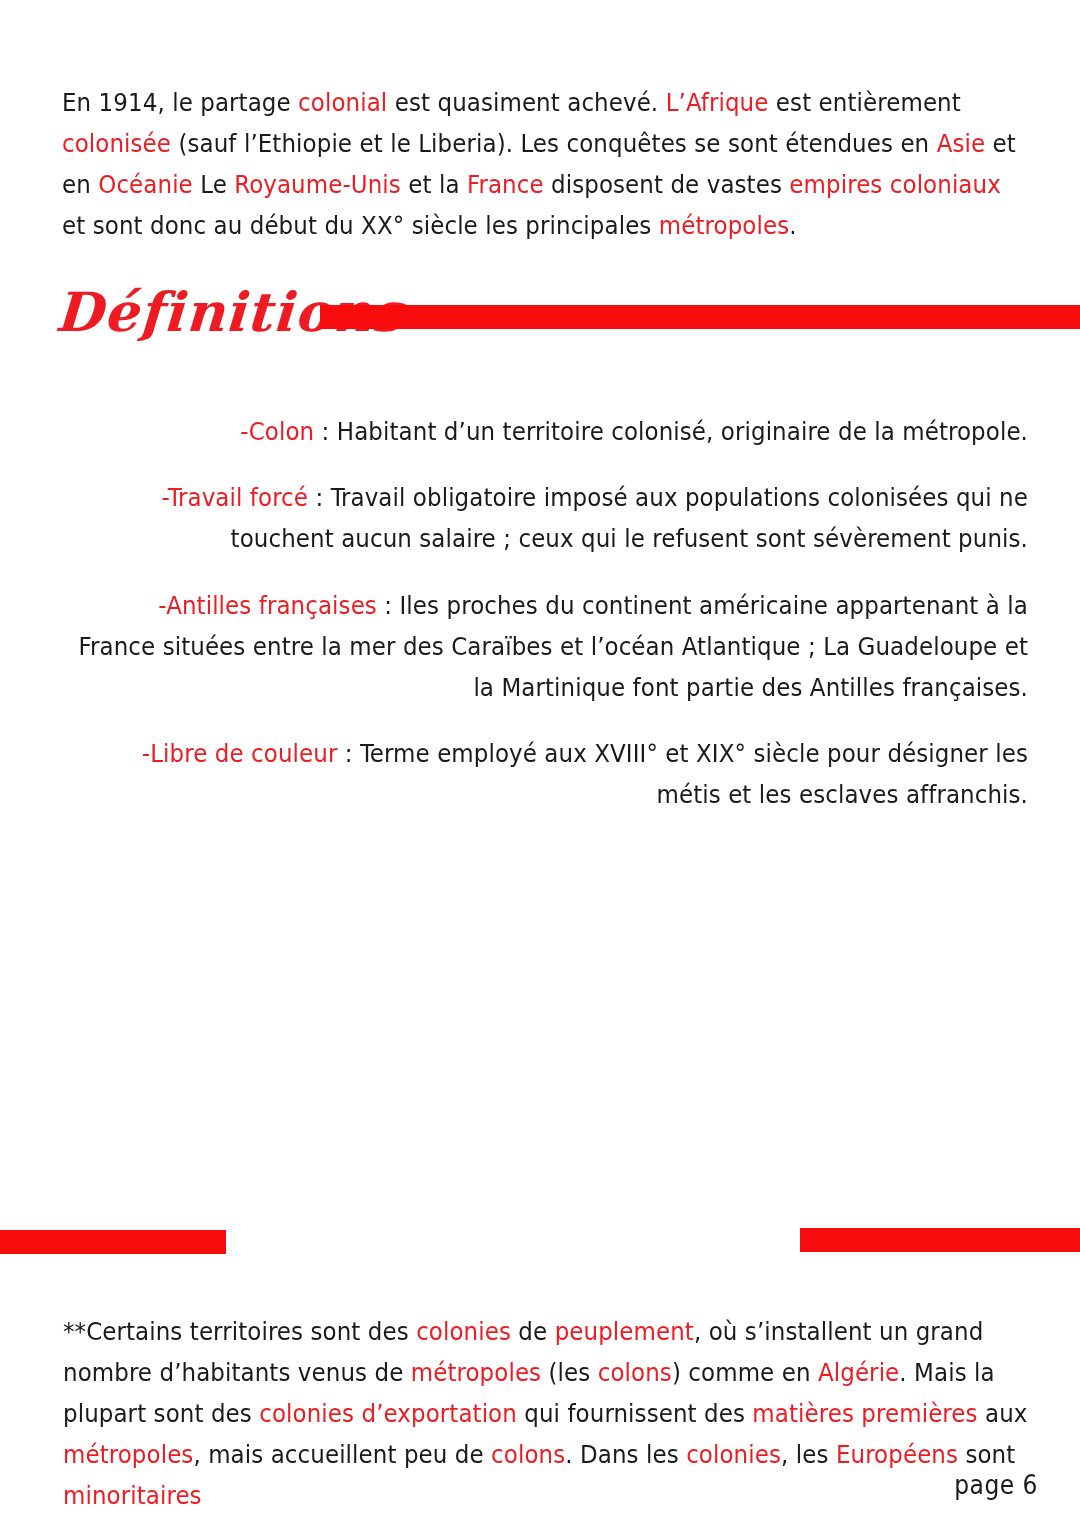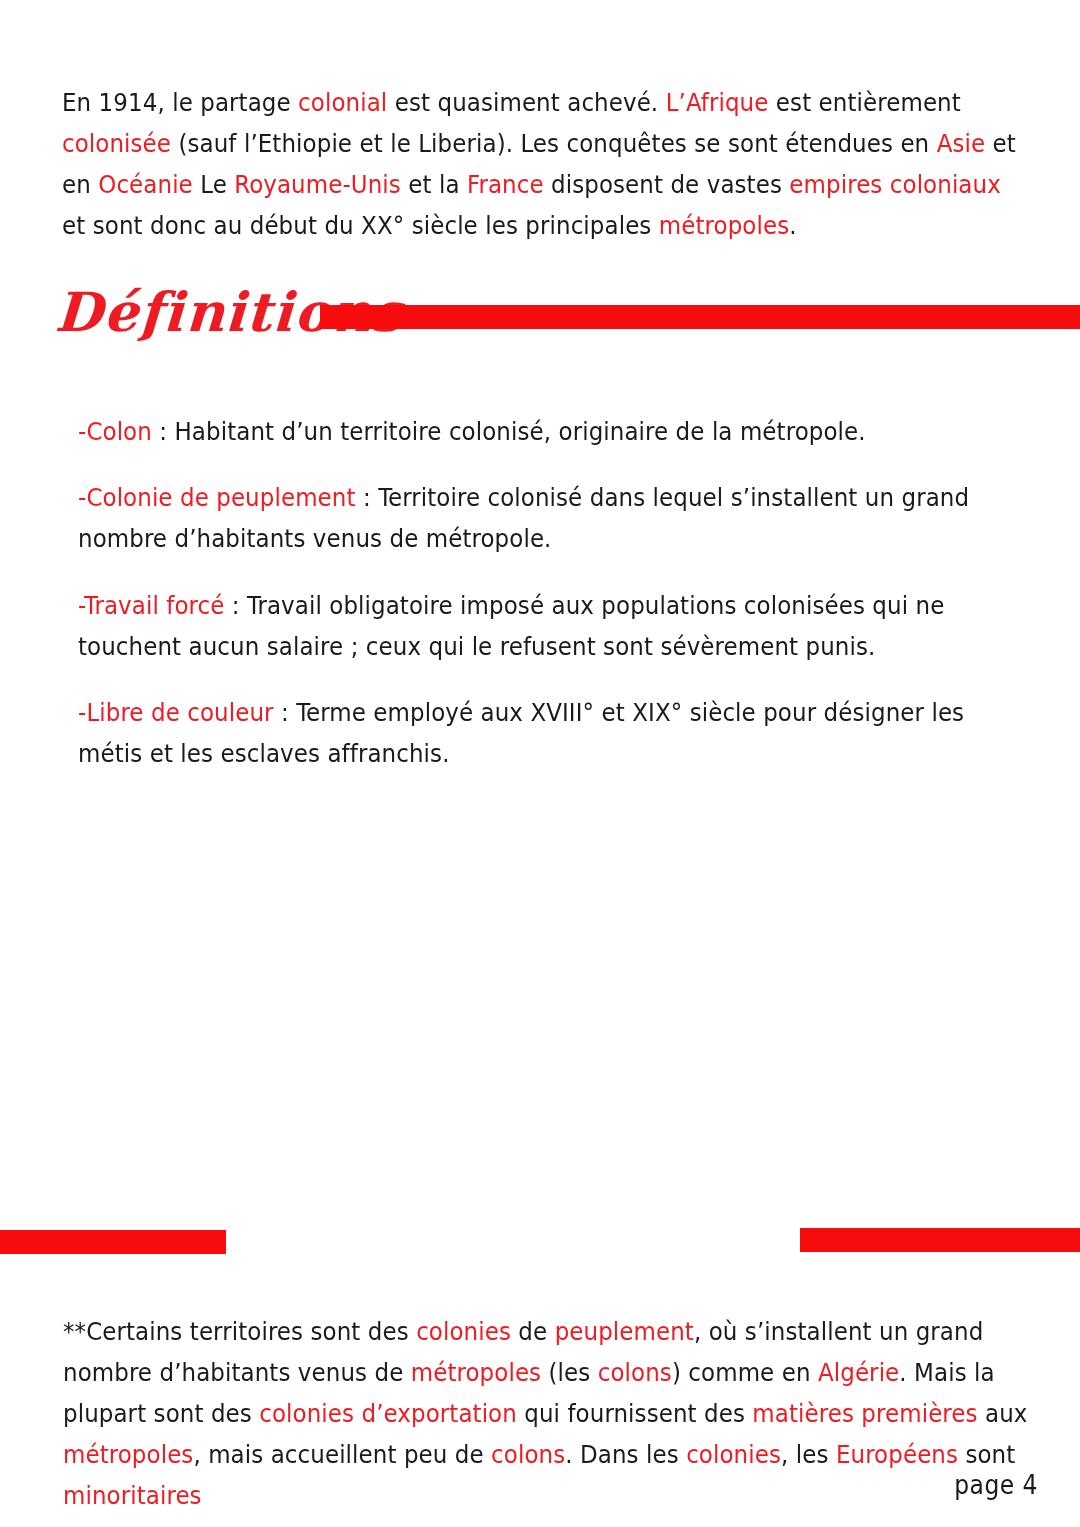--- a/index.html
+++ b/index.html
@@ -74,20 +74,21 @@
     height: 24px;
     background: #f60c0c;
   }
 
   
   #definitions-list {
     position: absolute;
     left: 78px;
     top: 385px;
     width: 950px;
+    text-align: right;
   }
   .definition-item {
     margin-bottom: 21px;
   }
   .definition-item:last-child { margin-bottom: 0; }
   .def-term { color: #ee1c22; }
   .def-body { color: #1a1a1a; }
 
   
   #bilan-heading-row {
@@ -139,28 +140,28 @@
 
   <p class="hand" id="intro-paragraph"><span class="blk"> En 1914, le partage </span><span class="red">colonial</span><span class="blk"> est quasiment achevé. </span><span class="red">L’Afrique</span><span class="blk"> est entièrement </span><span class="red">colonisée</span><span class="blk"> (sauf l’Ethiopie et le Liberia). Les conquêtes se sont étendues en </span><span class="red">Asie</span><span class="blk"> et en </span><span class="red">Océanie</span><span class="blk"> Le </span><span class="red">Royaume-Unis</span><span class="blk"> et la </span><span class="red">France</span><span class="blk"> disposent de vastes </span><span class="red">empires coloniaux</span><span class="blk"> et sont donc au début du XX° siècle les principales </span><span class="red">métropoles</span><span class="blk">.</span></p>
 
   <div id="definitions-heading-row">
     <span class="script" id="definitions-heading-text">Définitions</span>
   </div>
   <div id="definitions-heading-rule"></div>
 
   <div id="definitions-list">
       <p class="hand definition-item"><span class="def-term">-Colon</span><span class="def-body"> : Habitant d’un territoire colonisé, originaire de la métropole.</span></p>
-      <p class="hand definition-item"><span class="def-term">-Colonie de peuplement</span><span class="def-body"> : Territoire colonisé dans lequel s’installent un grand nombre d’habitants venus de métropole.</span></p>
       <p class="hand definition-item"><span class="def-term">-Travail forcé</span><span class="def-body"> : Travail obligatoire imposé aux populations colonisées qui ne touchent aucun salaire ; ceux qui le refusent sont sévèrement punis.</span></p>
+      <p class="hand definition-item"><span class="def-term">-Antilles françaises</span><span class="def-body"> : Iles proches du continent américaine appartenant  à la France situées entre la mer des Caraïbes et l’océan Atlantique ; La Guadeloupe et la Martinique font partie des Antilles françaises.</span></p>
       <p class="hand definition-item"><span class="def-term">-Libre de couleur</span><span class="def-body"> : Terme employé aux XVIII° et XIX° siècle pour désigner les métis et les esclaves affranchis.</span></p>
     </div>
 
   <div id="bilan-rule-left"></div>
   <div id="bilan-rule-right"></div>
   <div id="bilan-heading-row">
     
   </div>
 
   <p class="hand" id="summary-paragraph"><span class="blk">**Certains territoires sont des </span><span class="red">colonies</span><span class="blk"> de </span><span class="red">peuplement</span><span class="blk">, où s’installent un grand nombre d’habitants venus de </span><span class="red">métropoles</span><span class="blk"> (les </span><span class="red">colons</span><span class="blk">) comme en </span><span class="red">Algérie</span><span class="blk">. Mais la plupart sont des </span><span class="red">colonies d’exportation</span><span class="blk"> qui fournissent des </span><span class="red">matières premières</span><span class="blk"> aux </span><span class="red">métropoles</span><span class="blk">, mais accueillent peu de </span><span class="red">colons</span><span class="blk">.  Dans les </span><span class="red">colonies</span><span class="blk">, les </span><span class="red">Européens</span><span class="blk"> sont </span><span class="red">minoritaires</span></p>
 
-  <div class="hand" id="page-number">page 4</div>
+  <div class="hand" id="page-number">page 6</div>
 
 </div>
 
 </body></html>

